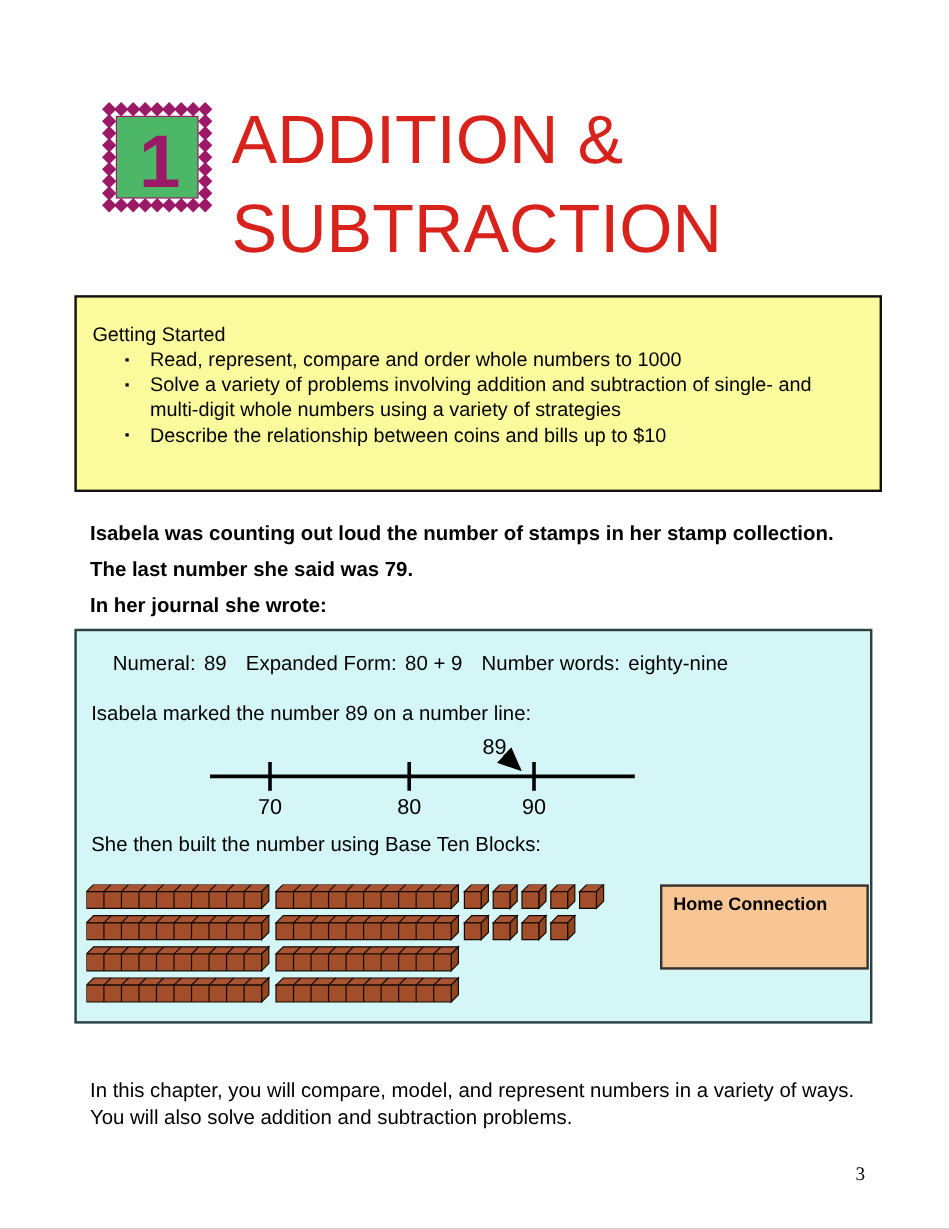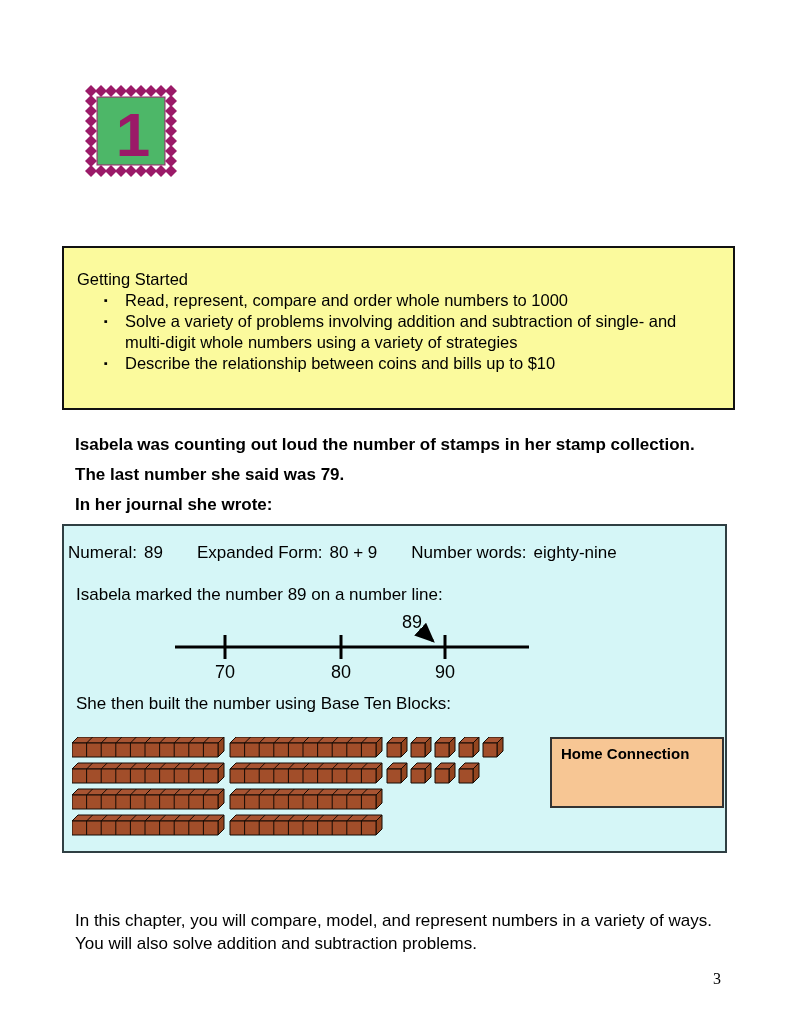--- a/index.html
+++ b/index.html
@@ -30,38 +30,38 @@
   
   .story{position:absolute; left:75px; top:434px; width:662px; font-size:17px; line-height:22px;}
   .story p{margin:0 0 8px 0;font-weight:bold;}
   
   .journal-box{
     position:absolute; left:62px; top:524px; width:665px; height:329px;
     box-sizing:border-box; background:var(--journal-bg,#d5f6f7);
     border:2px solid #2f3f43;
   }
   .numeral-row{
-    position:absolute; left:4px; top:17px; display:flex; gap:34px;
+    position:absolute; left:30px; top:17px; display:flex; gap:16px;
     font-size:17px; white-space:nowrap;
   }
   .numeral-row .pair{display:flex; gap:7px;}
   .jcaption1{position:absolute; left:12px; top:59px; font-size:17px;}
   .numberline{position:absolute; left:0; top:84px;}
   .jcaption2{position:absolute; left:12px; top:168px; font-size:17px;}
   .blocks{position:absolute; left:8px; top:211px;}
   
   .home-box{
     position:absolute; left:486px; top:211px; width:174px; min-height:71px;
     box-sizing:border-box; background:var(--home-connection-bg,#f7c694);
     border:2px solid #333; padding:5px 21px 6px 9px;
   }
   .home-title{font-size:15px; font-weight:bold; line-height:19px;}
   .home-body{font-family:"Liberation Serif", serif; font-size:15px; line-height:18px;}
   
-  .closing{position:absolute; left:75px; top:897px; width:656px; font-size:17px; line-height:23px;margin-top:12px;}
+  .closing{position:absolute; left:75px; top:897px; width:656px; font-size:17px; line-height:23px;}
   .page-number{
     position:absolute; left:702px; top:970px; width:30px; text-align:center;
     font-family:"Liberation Serif", serif; font-size:16px;
   }
   svg text{font-family:"Liberation Sans", sans-serif;}
 </style>
 </head>
 <body>
 
 <div class="page">
@@ -98,20 +98,24 @@
         <polygon points="87,51 93,57 87,63 81,57" fill="#9b1a68"></polygon>
         <polygon points="7,61 13,67 7,73 1,67" fill="#9b1a68"></polygon>
         <polygon points="87,61 93,67 87,73 81,67" fill="#9b1a68"></polygon>
         <polygon points="7,71 13,77 7,83 1,77" fill="#9b1a68"></polygon>
         <polygon points="87,71 93,77 87,83 81,77" fill="#9b1a68"></polygon>
       </g>
     <rect x="13" y="13" width="68" height="68" stroke="#9b1a68" stroke-width="1" fill="#4db768"></rect>
     <text x="49" y="72" text-anchor="middle" font-family="Liberation Serif, serif" font-size="62" font-weight="bold" fill="#9b1a68">1</text>
   </svg>
 
+  <div class="chapter-title">
+    <div>ADDITION &amp;</div>
+    <div>SUBTRACTION</div>
+  </div>
 
   <div class="gs-box">
     <p class="gs-line">Getting Started</p>
     <ul class="gs-bullets">
       <li>
         <span class="bullet">▪</span>
         <span class="btext">Read, represent, compare and order whole numbers to 1000</span>
       </li>
       <li>
         <span class="bullet">▪</span>

